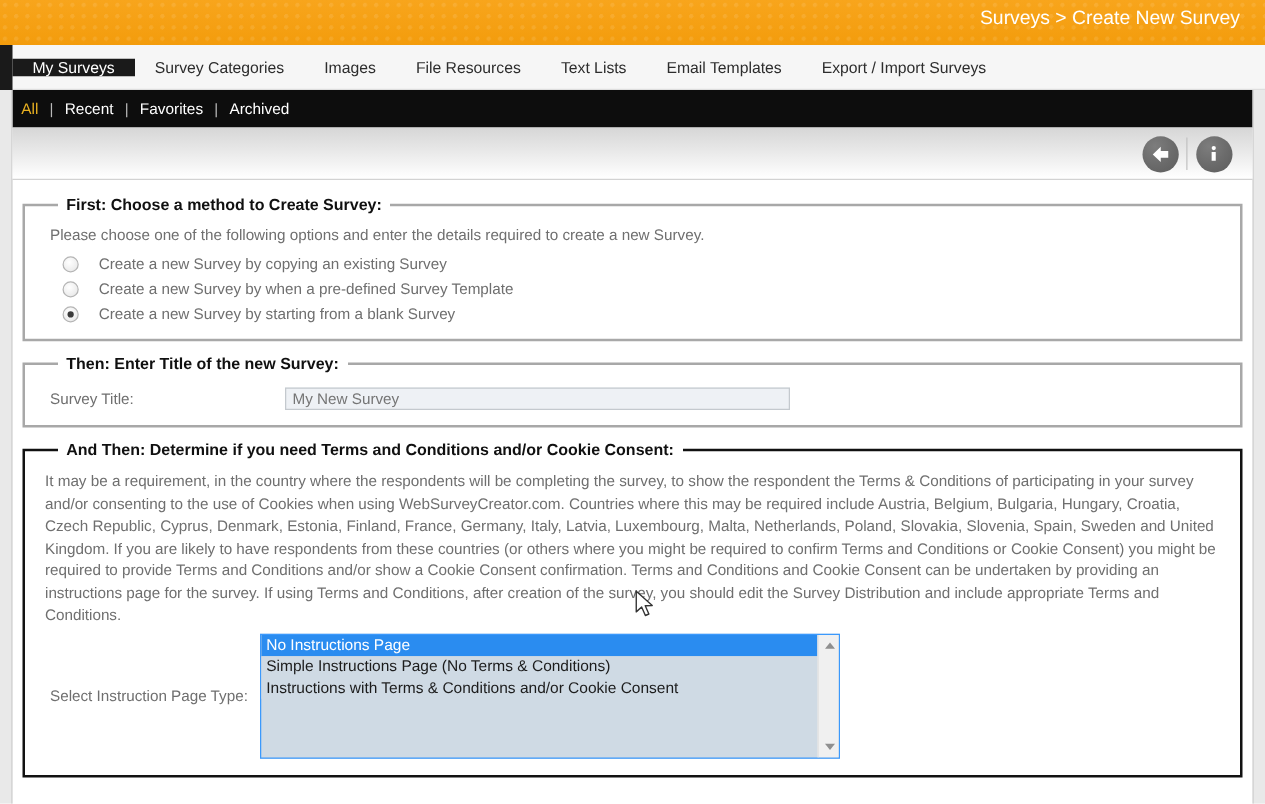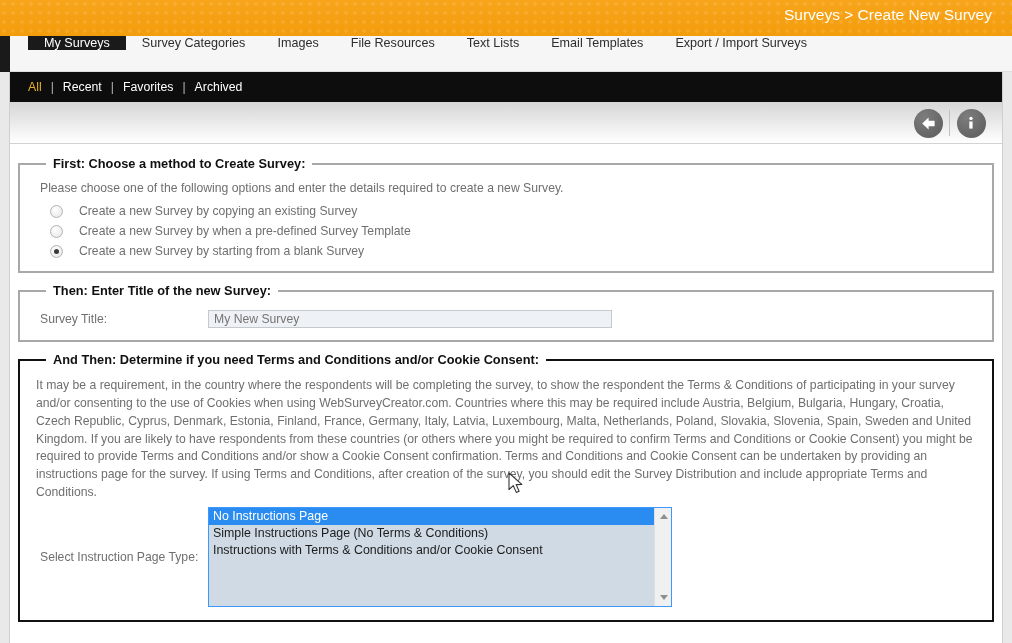--- a/index.html
+++ b/index.html
@@ -53,22 +53,22 @@
     white-space: nowrap;
   }
 
   
   .tabbar {
     position: relative;
     height: 36px;
     background: #f6f6f6;
     border-bottom: 1px solid #dedede;
     display: flex;
-    align-items: flex-start;
-    padding-left: 28px;
+    align-items: center;
+    padding-left: 10px;
   }
   .tabbar::before {
     content: "";
     position: absolute; left: 0; top: 0; width: 10px; height: 36px;
     background: #1a1a1a;
   }
   .tab {
     display: flex; align-items: center;
     padding: 0 16px;
     font-size: 12.6px;
@@ -90,21 +90,21 @@
   .subnav {
     height: 30px;
     background: #0d0d0d;
     display: flex;
     align-items: center;
     padding-left: 10px;
     color: #ffffff;
   }
   .subnav-inner {
     display: flex; align-items: center;
-    padding-left: 16px;
+    padding-left: 5px;
     justify-content: center;
   }
   .subnav-link {
     font-size: 12.3px;
     color: #ffffff;
     cursor: pointer;
     padding: 0 2px;
   }
   .subnav-link.active { color: #e8b021; }
   .subnav-sep {
@@ -210,20 +210,21 @@
   }
   .radio-label {
     font-size: 12.2px;
     color: #6f6f6f;
   }
 
   
   .field-row {
     display: flex; align-items: center;
     margin: 6px 0 3px 10px;
+    gap: 20px;
   }
   .field-label {
     font-size: 12.2px;
     color: #6f6f6f;
     width: 168px;
     flex: none;
   }
   .text-input {
     width: 404px;
     height: 18px;

